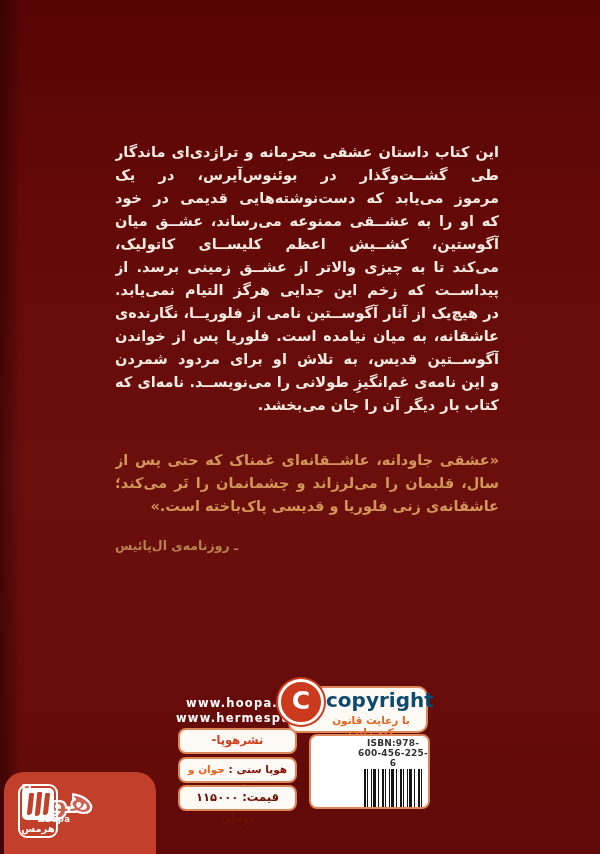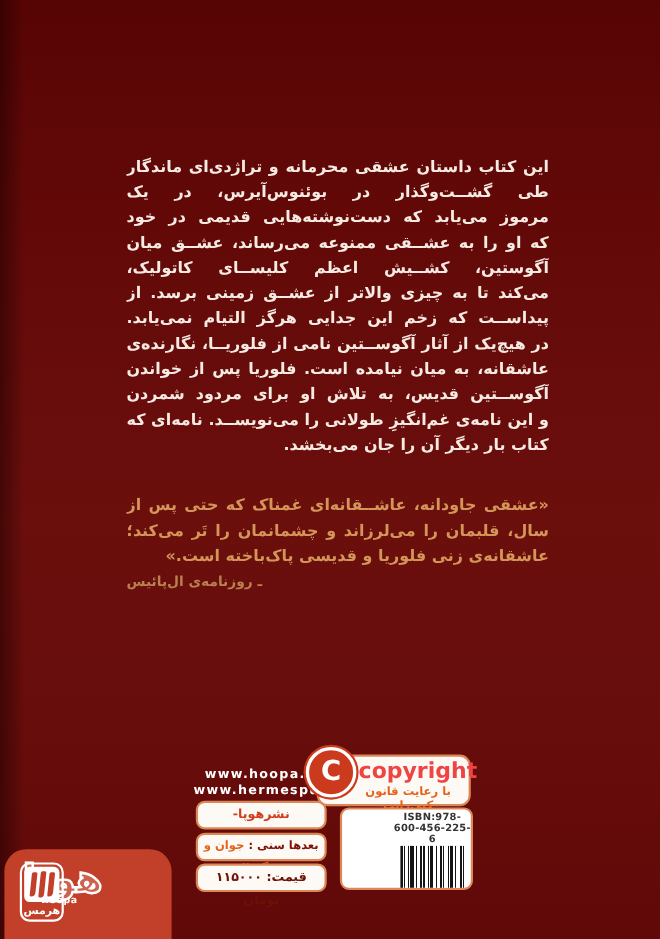--- a/index.html
+++ b/index.html
@@ -11,41 +11,41 @@
   }
   .edge-shade { position:absolute; left:0; top:0; width:22px; height:100%;
     background:linear-gradient(90deg, rgba(25,0,0,.5), rgba(25,0,0,0)); pointer-events:none; }
 
   
   .textblock { position:absolute; left:115px; width:384px; }
   .synopsis { top:141px; color:#f6ebe2; font-size:14.5px; font-weight:bold; }
   .quoteblock { top:449px; color:#d49658; font-size:14.5px; font-weight:bold; }
   .line { height:23px; line-height:23px; overflow:hidden; text-align:justify; text-align-last:justify; }
   .line.end { text-align-last:right; }
-  .attr-line { margin-top:1px; height:20px; line-height:20px; text-align:left; direction:rtl;
+  .attr-line { margin-top:18px; height:20px; line-height:20px; text-align:left; direction:rtl;
     color:#b9814f; font-size:12.5px; font-weight:bold; }
 
   
   .urls { position:absolute; top:696px; left:176px; width:124px; text-align:center;
     color:#ffffff; font-weight:bold; font-size:11.5px; letter-spacing:1.2px; line-height:15px; direction:ltr; }
   .info-box { position:absolute; left:178px; width:119px; height:26px; box-sizing:border-box;
     background:#fdf9f4; border:2px solid #dd8658; border-radius:8px; text-align:center;
     font-weight:bold; line-height:21px; }
   .box-publishers { top:728px; color:#cf3f1d; font-size:11.5px; }
   .box-age { top:757px; font-size:10.5px; color:#7c1208; }
   .box-age .age-value { color:#e4641d; }
   .box-price { top:785px; color:#6d1005; font-size:11.5px; }
 
   .copyright-box { position:absolute; left:288px; top:686px; width:140px; height:47px; box-sizing:border-box;
     background:#fdf9f4; border:2px solid #dd8658; border-radius:10px; }
   .c-circle { position:absolute; left:-12px; top:-9px; width:40px; height:40px; border-radius:50%;
     background:#cc3a1d; border:3px solid #ffffff; box-shadow:0 0 0 2px #cc3a1d;
     color:#fff; font-weight:bold; font-size:25px; text-align:center; line-height:38px; direction:ltr; }
   .c-word { position:absolute; left:36px; top:0px; width:98px; text-align:center;
-    color:#ef4444; font-size:20px; font-weight:bold; direction:ltr; }
+    color:#0c4a6e; font-size:20px; font-weight:bold; direction:ltr; }
   .c-notice { position:absolute; left:28px; top:26px; width:106px; text-align:center;
     color:#e4641d; font-size:10.5px; font-weight:bold; }
 
   .barcode-box { position:absolute; left:309px; top:734px; width:121px; height:75px; box-sizing:border-box;
     background:#ffffff; border:2px solid #dd8658; border-radius:8px; direction:ltr; text-align:center; overflow:hidden;padding-left:47px; }
   .isbn { font-size:9px; font-weight:bold; color:#333333; margin-top:2px; letter-spacing:0.2px; }
   .bars { margin:1px 6px 0 6px; height:40px;
     background:
       repeating-linear-gradient(90deg,#151515 0 2px,#ffffff 2px 3px,#151515 3px 4px,#ffffff 4px 7px,
         #151515 7px 8px,#ffffff 8px 9px,#151515 9px 12px,#ffffff 12px 14px,#151515 14px 15px,#ffffff 15px 18px); }
@@ -99,21 +99,21 @@
 
   <div class="urls">
     <div>www.hoopa.ir</div>
     <div>www.hermespub.ir</div>
   </div>
 
   <div class="info-box box-publishers">
     <span>نشرهوپا- نشرهرمس</span>
   </div>
   <div class="info-box box-age">
-    <span>بعدها سنی : </span><span class="age-value">جوان و بزرگسال</span>
+    <span>هوپا سنی : </span><span class="age-value">جوان و بزرگسال</span>
   </div>
   <div class="info-box box-price">
     <span>قیمت: ۱۱۵۰۰۰ تومان</span>
   </div>
 
   <div class="copyright-box">
     <div class="c-circle">C</div>
     <div class="c-word">copyright</div>
     <div class="c-notice">با رعایت قانون کپی‌رایت</div>
   </div>

